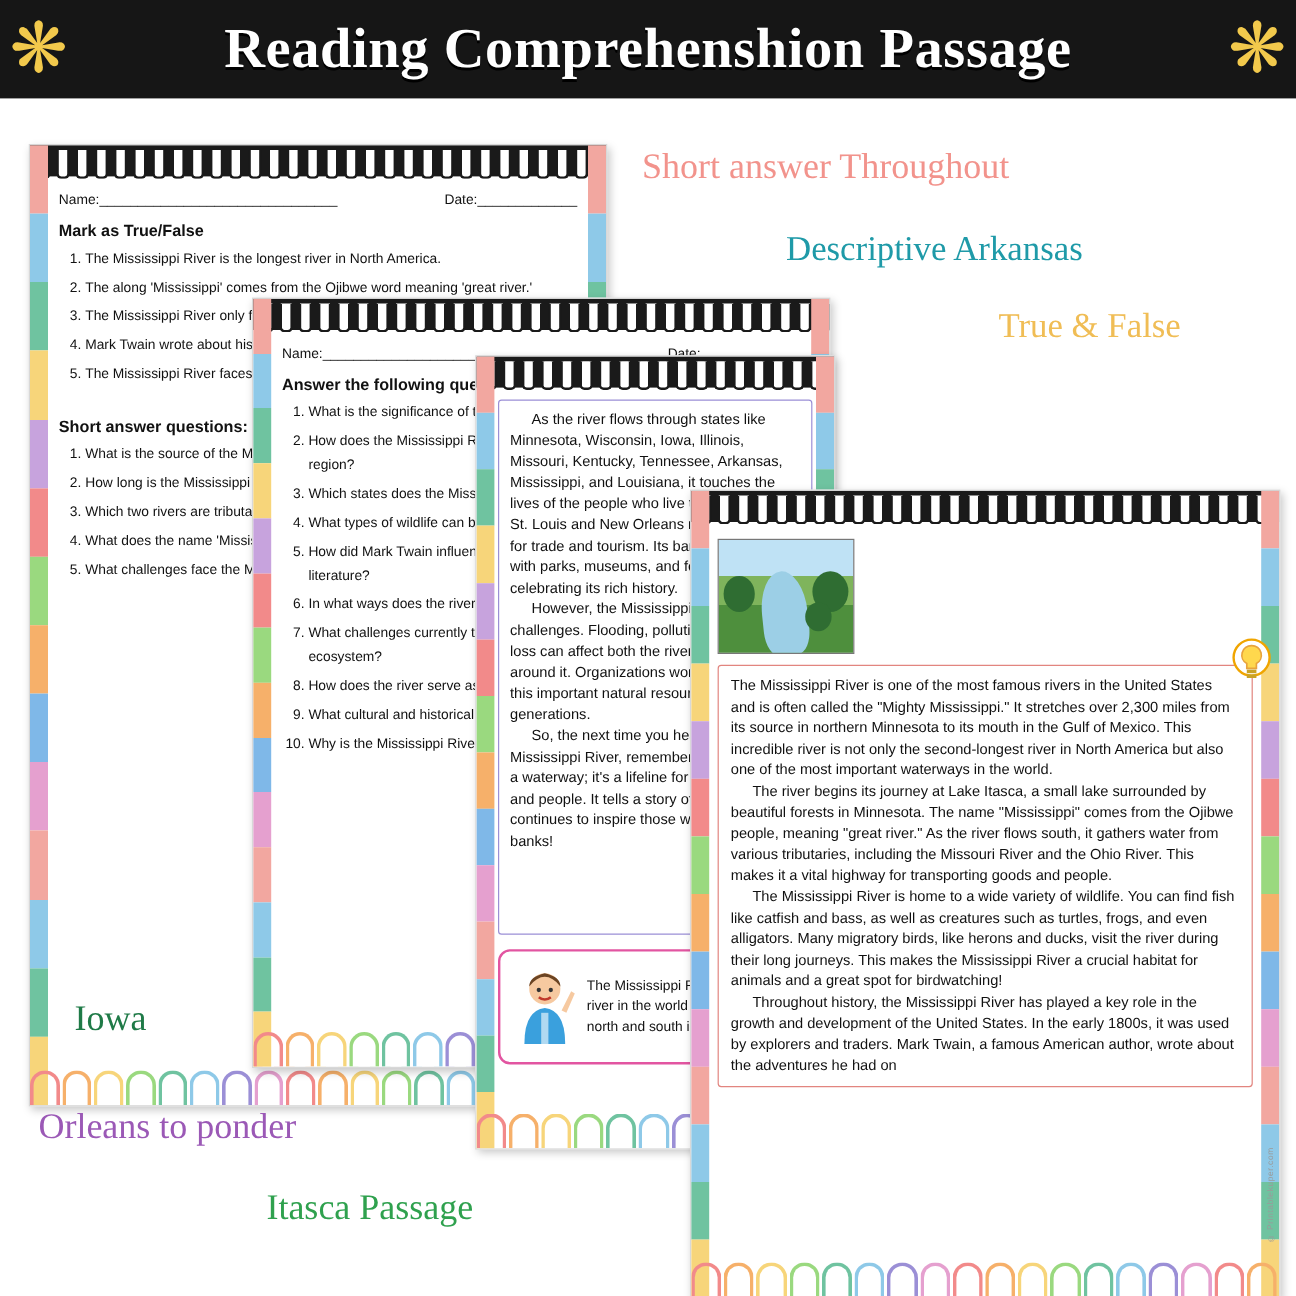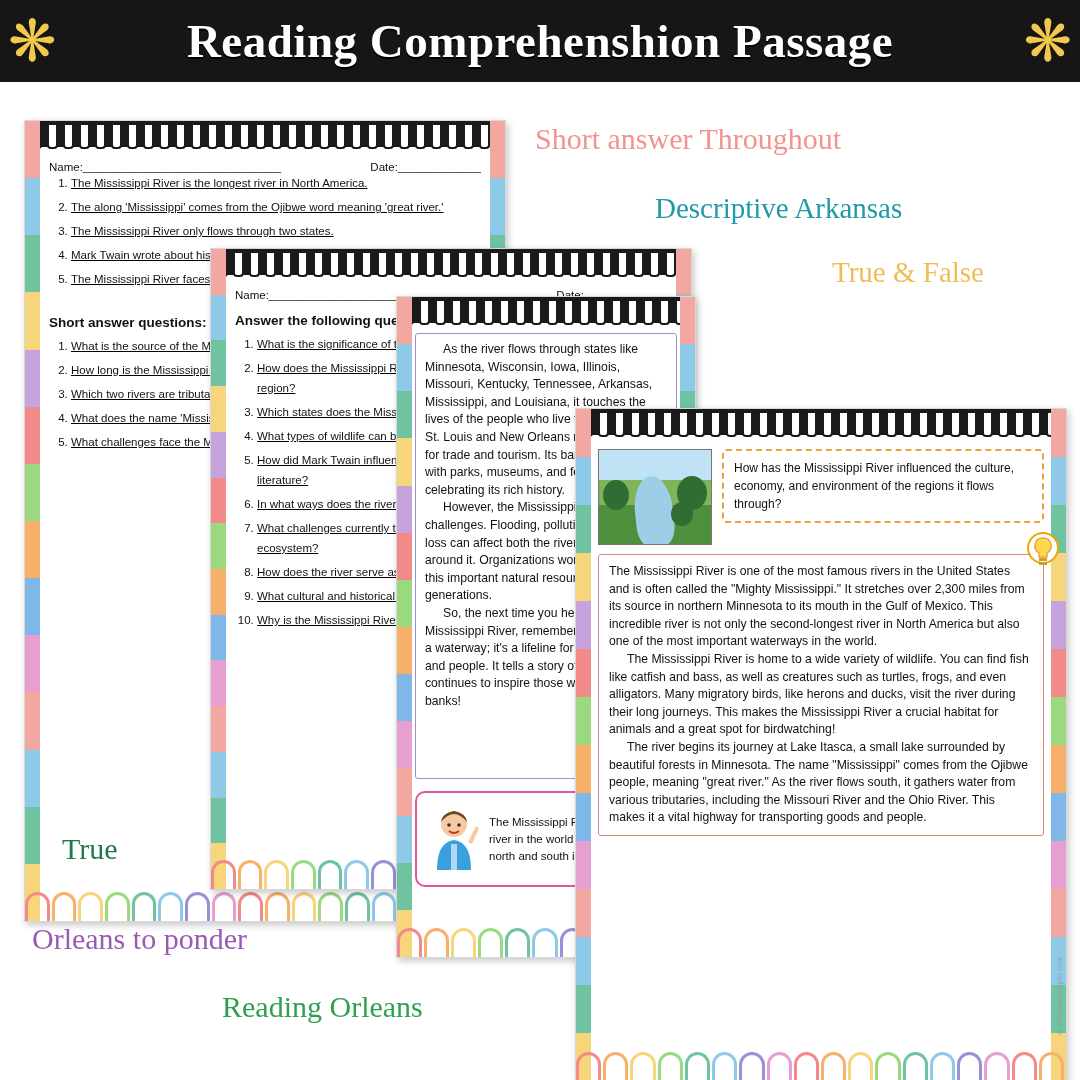--- a/index.html
+++ b/index.html
@@ -50,21 +50,21 @@
   }
   .sheet-inner{position:absolute;left:24px;right:24px;top:30px;bottom:0;}
   .nameline{
     display:flex;justify-content:space-between;
     font-size:11.5px;color:#111;margin-top:10px;
   }
   .nameline span{white-space:nowrap;}
   h3.sec{
     font-size:13.5px;margin:12px 0 6px 0;color:#111;
   }
-  ol.qlist{margin:0;padding-left:22px;text-decoration:underline;}
+  ol.qlist{margin:0;padding-left:22px;}
   ol.qlist li{
     font-size:11.5px;line-height:20px;color:#111;margin-bottom:4px;
   }
   .rainbow-bottom{
     position:absolute;left:0;bottom:0;width:100%;height:44px;
     display:flex;align-items:flex-end;overflow:hidden;
   }
   .arc{width:26px;height:26px;border-radius:26px 26px 0 0;border-style:solid;border-width:3px 3px 0 3px;margin-right:2px;}
   
   .label{position:absolute;font-family:"Liberation Serif", serif;white-space:nowrap;}
@@ -178,20 +178,21 @@
       <span style="background: rgb(242, 167, 160);"></span>
       <span style="background: rgb(142, 201, 232);"></span>
       <span style="background: rgb(111, 195, 160);"></span>
       <span style="background: rgb(247, 213, 122);"></span>
     </div>
   <div class="sheet-inner">
     <div class="nameline">
       <span>Name:_______________________________</span>
       <span>Date:_____________</span>
     </div>
+    <h3 class="sec">Mark as True/False</h3>
     <ol class="qlist">
       <li>The Mississippi River is the longest river in North America.</li>
       <li>The along 'Mississippi' comes from the Ojibwe word meaning 'great river.'</li>
       <li>The Mississippi River only flows through two states.</li>
       <li>Mark Twain wrote about his adventures on the Mississippi River.</li>
       <li>The Mississippi River faces no environmental challenges.</li>
     </ol>
     <h3 class="sec" style="margin-top:26px;">Short answer questions:</h3>
     <ol class="qlist">
       <li>What is the source of the Mississippi River?</li>
@@ -485,36 +486,34 @@
       <span style="background: rgb(247, 213, 122);"></span>
     </div>
   <div class="sheet-inner" style="left:22px;right:22px;top:32px;">
     <div style="display:flex;align-items:flex-start;margin-top:8px;position:relative;">
       <div class="photo">
         <div class="river"></div>
         <div class="tree" style="left:4px;top:30px;width:26px;height:30px;"></div>
         <div class="tree" style="right:4px;top:26px;width:30px;height:34px;"></div>
         <div class="tree" style="left:72px;top:52px;width:22px;height:24px;"></div>
       </div>
-      <div class="qbox">
-        <span>How has the Mississippi River influenced the culture, economy, and environment of the regions it flows through?</span>
-      </div>
       <div class="bulb">
         <svg viewBox="0 0 34 42" width="34" height="42">
           <circle cx="17" cy="17" r="15" fill="#fff" stroke="#f0a500" stroke-width="2"></circle>
           <path d="M17 7 a8 8 0 0 0 -4 15 v4 h8 v-4 a8 8 0 0 0 -4 -15z" fill="#ffd84d" stroke="#e8a33d" stroke-width="1.4"></path>
           <rect x="13" y="27" width="8" height="3" fill="#c9a227"></rect>
           <rect x="13" y="31" width="8" height="3" fill="#c9a227"></rect>
         </svg>
       </div>
     </div>
     <div class="bodybox">
       <p class="first">The Mississippi River is one of the most famous rivers in the United States and is often called the "Mighty Mississippi." It stretches over 2,300 miles from its source in northern Minnesota to its mouth in the Gulf of Mexico. This incredible river is not only the second-longest river in North America but also one of the most important waterways in the world.</p>
+      <p>The river begins its journey at Lake Itasca, a small lake surrounded by beautiful forests in Minnesota. The name "Mississippi" comes from the Ojibwe people, meaning "great river." As the river flows south, it gathers water from various tributaries, including the Missouri River and the Ohio River. This makes it a vital highway for transporting goods and people.</p>
       <p>The Mississippi River is home to a wide variety of wildlife. You can find fish like catfish and bass, as well as creatures such as turtles, frogs, and even alligators. Many migratory birds, like herons and ducks, visit the river during their long journeys. This makes the Mississippi River a crucial habitat for animals and a great spot for birdwatching!</p>
-      <p>The river begins its journey at Lake Itasca, a small lake surrounded by beautiful forests in Minnesota. The name "Mississippi" comes from the Ojibwe people, meaning "great river." As the river flows south, it gathers water from various tributaries, including the Missouri River and the Ohio River. This makes it a vital highway for transporting goods and people.</p>
+      <p>Throughout history, the Mississippi River has played a key role in the growth and development of the United States. In the early 1800s, it was used by explorers and traders. Mark Twain, a famous American author, wrote about the adventures he had on</p>
     </div>
   </div>
   <div class="watermark">© Printablekuper.com</div>
   <div class="rainbow-bottom" id="s4arcs">
       <div class="arc" style="border-color: rgb(242, 138, 138);"></div>
       <div class="arc" style="border-color: rgb(246, 176, 106);"></div>
       <div class="arc" style="border-color: rgb(247, 213, 122);"></div>
       <div class="arc" style="border-color: rgb(154, 217, 127);"></div>
       <div class="arc" style="border-color: rgb(111, 195, 160);"></div>
       <div class="arc" style="border-color: rgb(142, 201, 232);"></div>
@@ -529,15 +528,15 @@
       <div class="arc" style="border-color: rgb(155, 143, 214);"></div>
       <div class="arc" style="border-color: rgb(229, 160, 207);"></div>
       <div class="arc" style="border-color: rgb(242, 138, 138);"></div>
       <div class="arc" style="border-color: rgb(246, 176, 106);"></div>
     </div>
 </div>
 
 <div class="label" id="lbl0" style="left: 535px; top: 122px; color: rgb(242, 147, 140); font-size: 30px;">Short answer Throughout</div>
 <div class="label" id="lbl1" style="left: 655px; top: 192px; color: rgb(31, 154, 168); font-size: 29px;">Descriptive Arkansas</div>
 <div class="label" id="lbl2" style="left: 832px; top: 256px; color: rgb(240, 189, 85); font-size: 29px;">True &amp; False</div>
-<div class="label" id="lbl3" style="left: 62px; top: 832px; color: rgb(31, 122, 71); font-size: 30px;">True</div>
+<div class="label" id="lbl3" style="left: 62px; top: 832px; color: rgb(31, 122, 71); font-size: 30px;">Iowa</div>
 <div class="label" id="lbl4" style="left: 32px; top: 922px; color: rgb(155, 89, 182); font-size: 30px;">Orleans to ponder</div>
-<div class="label" id="lbl5" style="left: 222px; top: 990px; color: rgb(47, 161, 78); font-size: 30px;">Reading Orleans</div>
+<div class="label" id="lbl5" style="left: 222px; top: 990px; color: rgb(47, 161, 78); font-size: 30px;">Itasca Passage</div>
 
 </body></html>

